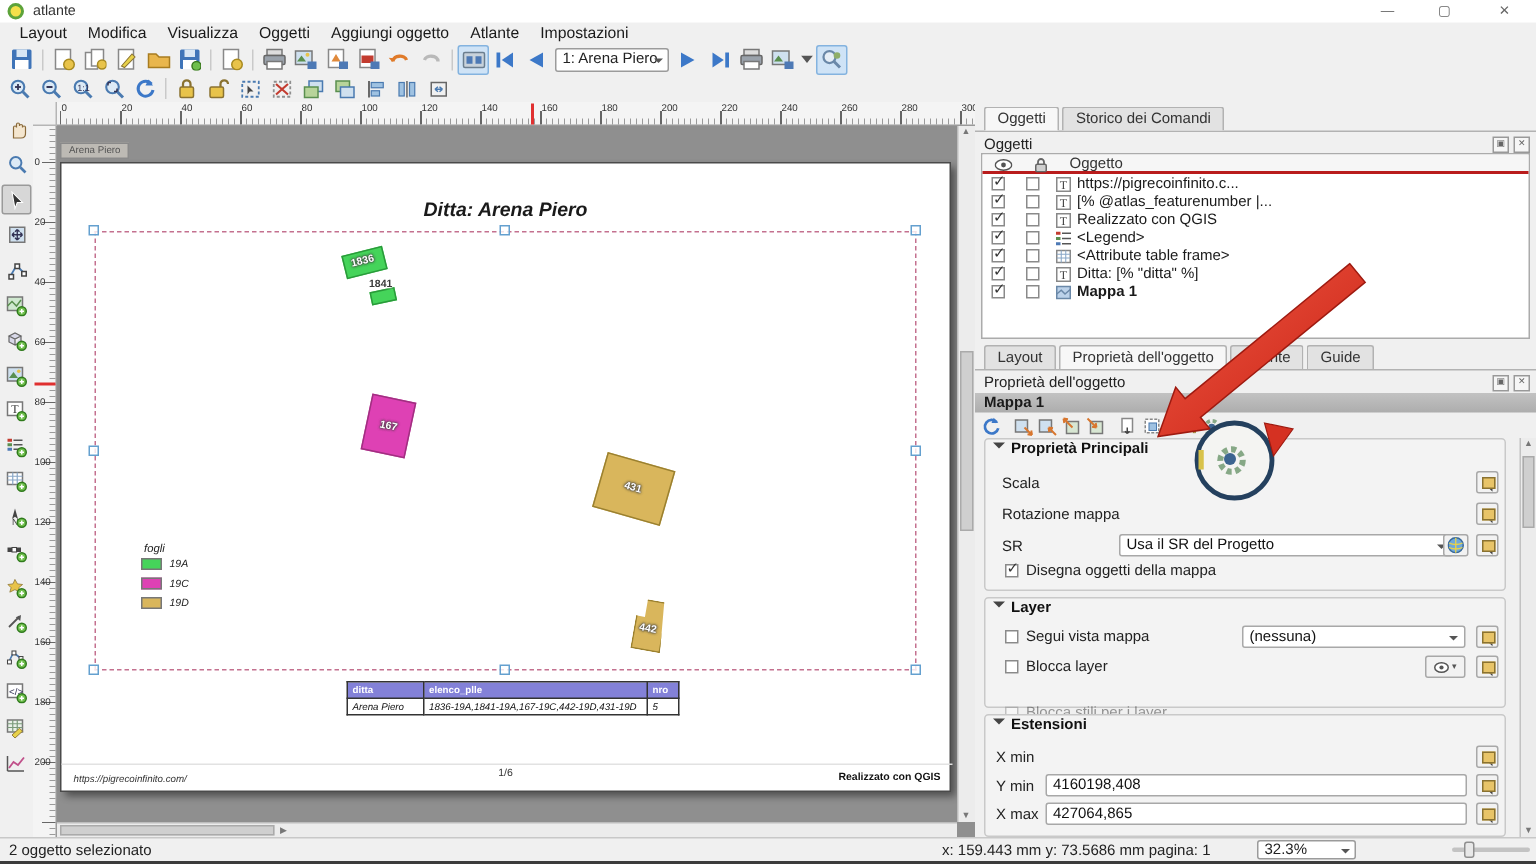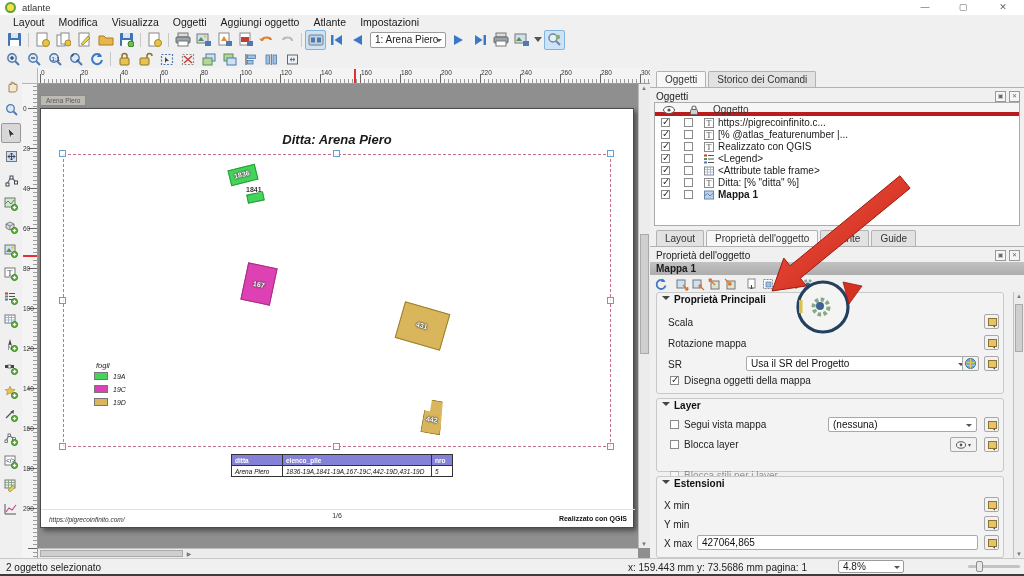--- a/index.html
+++ b/index.html
@@ -73,21 +73,21 @@
   .sbarr{position:absolute;font-size:6px;color:#777;width:10px;text-align:center;}
   
   .rcol{left:650px;top:68px;width:374px;height:490px;background:#f0f0f0;}
   .tabsrow{position:absolute;left:0;width:374px;height:17px;border-bottom:1px solid #b2b2b2;display:flex;align-items:flex-end;padding-left:6px;box-sizing:border-box;}
   .tab{height:15px;line-height:15px;padding:0 8px;font-size:10px;color:#333;background:#e2e2e2;border:1px solid #b2b2b2;border-bottom:none;margin-right:2px;border-radius:2px 2px 0 0;}
   .tab.active{background:#f7f7f7;font-weight:normal;}
   .ptitlebar{position:absolute;left:0;width:374px;height:14px;display:flex;align-items:center;padding-left:6px;box-sizing:border-box;font-size:10px;color:#222;}
   .pbtns{position:absolute;right:4px;top:2px;display:flex;gap:3px;}
   .pbtn{width:9px;height:9px;border:1px solid #999;font-size:6px;line-height:8px;text-align:center;color:#666;background:#f6f6f6;}
   .itemstable{position:absolute;left:4px;top:34px;width:366px;height:124px;background:#fff;border:1px solid #ababab;box-sizing:border-box;}
-  .ithead{position:absolute;left:0;top:0;width:100%;height:13px;background:#f6f6f6;border-bottom:4px solid #b91c1c;box-sizing:border-box;font-size:10px;color:#333;}
+  .ithead{position:absolute;left:0;top:0;width:100%;height:13px;background:#f6f6f6;border-bottom:2px solid #b91c1c;box-sizing:border-box;font-size:10px;color:#333;}
   .itrow{position:absolute;left:0;width:100%;height:11.5px;display:flex;align-items:center;font-size:10px;color:#1a1a1a;}
   .cb{width:9px;height:9px;border:1px solid #8a8a8a;background:#fff;box-sizing:border-box;position:relative;flex:0 0 auto;}
   .cb.ck::after{content:"\2713";position:absolute;left:0px;top:-3px;font-size:10px;color:#333;}
   .iticon{width:11px;height:10px;margin:0 4px 0 10px;flex:0 0 auto;display:flex;align-items:center;justify-content:center;}
   .mappabar{position:absolute;left:0;width:374px;height:13px;background:linear-gradient(#c2c2c2,#adadad);display:flex;align-items:center;padding-left:6px;box-sizing:border-box;font-weight:bold;font-size:10px;color:#1a1a1a;}
   .proptb{position:absolute;left:2px;width:370px;height:17px;display:flex;align-items:center;}
   .pti{width:16px;height:15px;display:flex;align-items:center;justify-content:center;flex:0 0 auto;}
   .groupbox{position:absolute;left:6px;width:348px;border:1px solid #c9c9c9;border-radius:3px;background:#f3f3f3;box-sizing:border-box;}
   .sechead{position:absolute;font-weight:bold;font-size:10px;color:#111;}
   .sechead::before{content:"";display:inline-block;width:0;height:0;border:4px solid transparent;border-top-color:#444;margin-right:4px;vertical-align:-1px;}
@@ -890,39 +890,42 @@
     <div class="chkrow dis" style="left:20px;top:390px">
       <span class="cb"></span>
         <span>Blocca stili per i layer</span>
     </div>
 
     <div class="groupbox" style="top:408px;height:82px"></div>
     <div class="sechead" style="left:12px;top:410px">Estensioni</div>
     <span class="flabel" style="left:14px;top:432px">X min</span>
     <div class="ddbtn" style="left:334px;top:429px"></div>
     <span class="flabel" style="left:14px;top:451px">Y min</span>
+    <div class="finput" style="left:47px;top:448px;width:281px">
+        <span>4160198,408</span>
+      </div>
     <div class="ddbtn" style="left:334px;top:448px"></div>
     <span class="flabel" style="left:14px;top:470px">X max</span>
     <div class="finput" style="left:47px;top:467px;width:281px">
         <span>427064,865</span>
       </div>
     <div class="ddbtn" style="left:334px;top:467px"></div>
 
     <div class="pscroll">
       <span class="sbarr" style="top:1px;left:0">▲</span>
       <div class="thumb" style="left:1px;top:12px;width:8px;height:48px"></div>
       <span class="sbarr" style="bottom:1px;left:0">▼</span>
     </div>
   </div>
 
   <div class="abs statusbar">
     <span class="abs" style="left:6px;top:3px">2 oggetto selezionato</span>
     <span class="abs" style="left:628px;top:3px">x: 159.443 mm  y: 73.5686 mm  pagina: 1</span>
     <div class="combo" style="position:absolute;left:838px;top:1px;width:66px;height:13px">
-      <span>4.8%</span>
+      <span>32.3%</span>
         <span class="arr" style="top:5px"></span>
     </div>
   </div>
   <div class="abs slider"></div>
   <div class="abs sliderh"></div>
   <div class="abs bottomedge"></div>
 
   <svg class="anno" viewBox="0 0 1024 576">
     <defs>
       <linearGradient id="redg" x1="0" y1="0" x2="1" y2="1">

